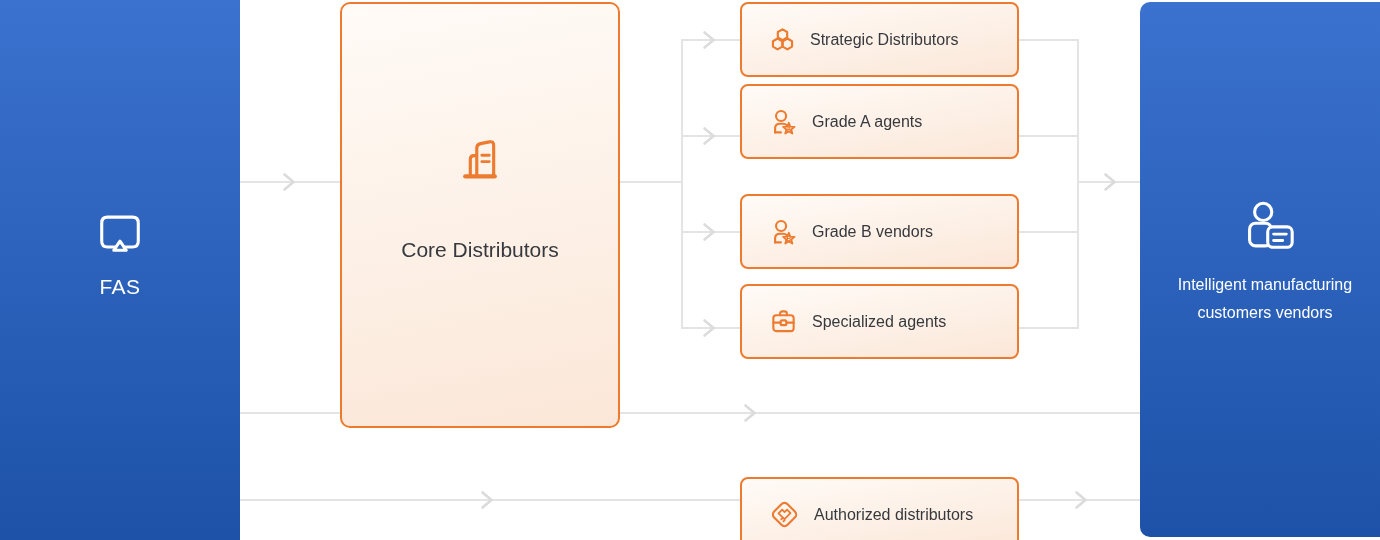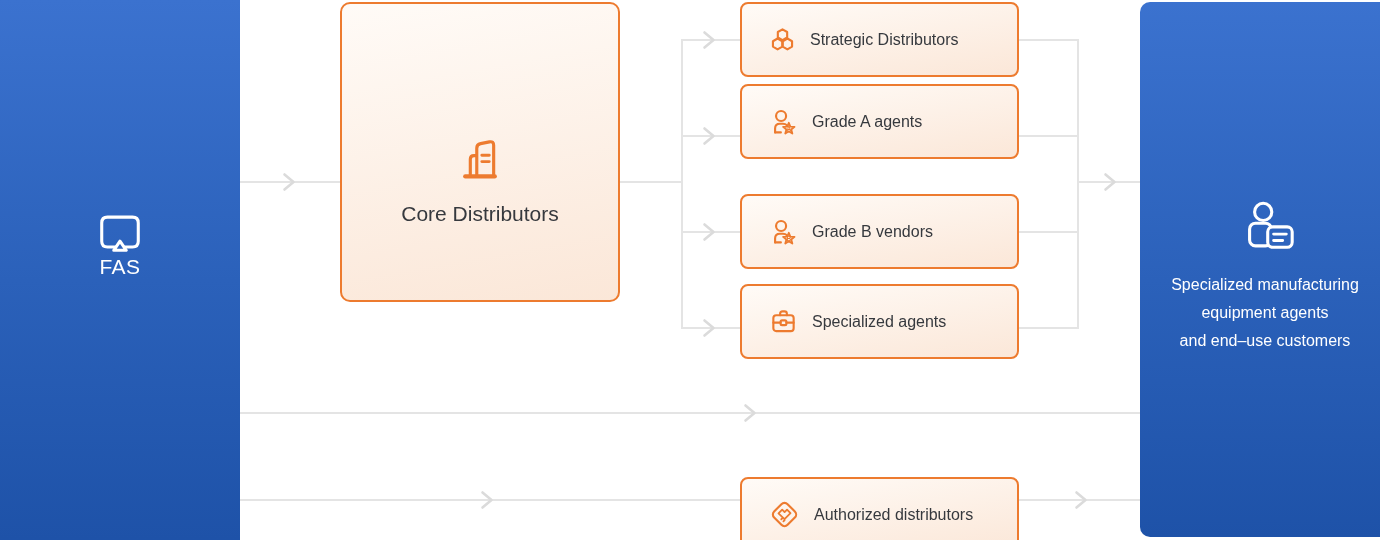--- a/index.html
+++ b/index.html
@@ -9,33 +9,33 @@
   }
   
   .panel {
     position:absolute; color:#ffffff; text-align:center;
     background:linear-gradient(180deg, #3B72CF 0%, #2B61BA 52%, #1E52A8 100%);
     display:flex; flex-direction:column; align-items:center;
   }
   .left-panel  { left:0; top:0; width:240px; height:540px; }
   .right-panel { left:1140px; top:2px; width:250px; height:535px; border-radius:10px; }
   .left-panel .panel-icon  { margin-top:212px; }
-  .left-panel .panel-label { font-size:21px; letter-spacing:0.5px; }
+  .left-panel .panel-label { margin-top:20px; font-size:21px; letter-spacing:0.5px; }
   .right-panel .panel-icon { margin-top:198px; }
   .right-panel .panel-text { margin-top:20px; font-size:16px; line-height:28px; }
   
   .node {
     position:absolute; box-sizing:border-box; color:#ED7B2F;
     border:2px solid #ED7B2F;
     background:linear-gradient(170deg, #FFFBF7 0%, #FBE7D8 100%);
   }
   .node .label { color:#36393E; }
   .core {
-    left:340px; top:2px; width:280px; height:300px; border-radius:10px;
-    display:flex; flex-direction:column; align-items:center;
+    left:340px; top:2px; width:280px; height:426px; border-radius:10px;
+    display:flex; flex-direction:column; align-items:center;gap:36px;
   }
   .core .core-icon { margin-top:129px; }
   .core .label { margin-top:21px; font-size:21px; }
   .channel {
     left:740px; width:279px; height:75px; border-radius:8px;
     display:flex; align-items:center; padding-left:27px; gap:14px;
   }
   .channel .label { font-size:16px; }
   .ch1 { top:2px; } .ch2 { top:84px; } .ch3 { top:194px; } .ch4 { top:284px; }
   .auth { top:477px; }
@@ -194,19 +194,18 @@
       <svg viewBox="0 0 64 56" width="58" height="51">
         <g fill="none" stroke="#ffffff" stroke-width="3.4">
           <circle cx="30" cy="13" r="9.5"></circle>
           <rect x="15" y="25.5" width="24" height="25" rx="6.5"></rect>
           <rect x="35" y="29.5" width="27" height="22.5" rx="5.5" fill="#2E64BE"></rect>
           <path d="M41.5 37.5 H55.5 M41.5 44.5 H51.5" stroke-width="3.2" stroke-linecap="round"></path>
         </g>
       </svg>
     </div>
     <div class="panel-text">
-      <div>Specialized manufacturing</div>
-      <div>equipment agents</div>
-      <div>and end–use customers</div>
+      <div>Intelligent manufacturing</div>
+      <div>customers vendors</div>
     </div>
   </div>
 
 </div>
 
 </body></html>

